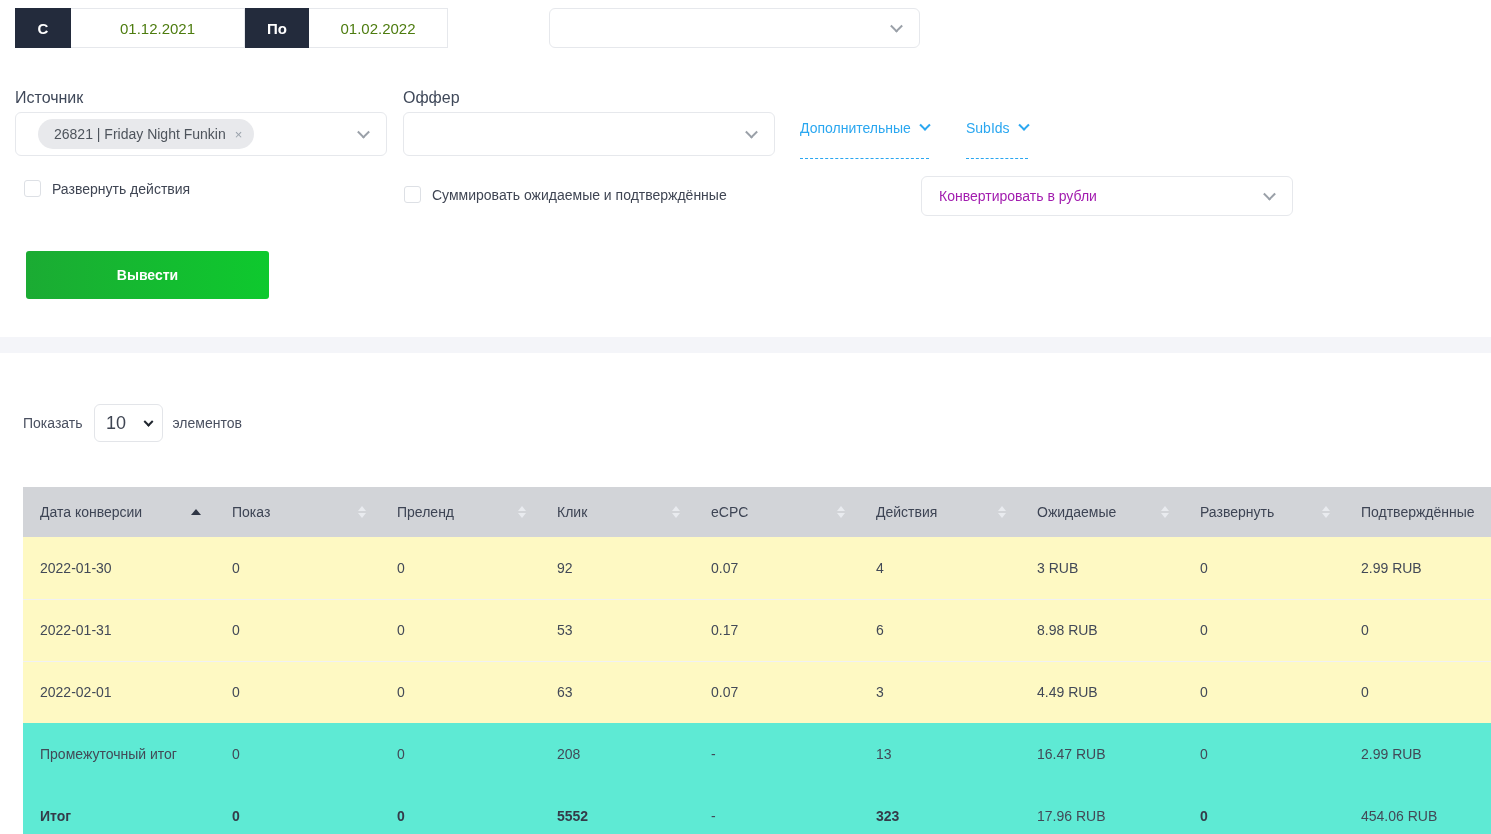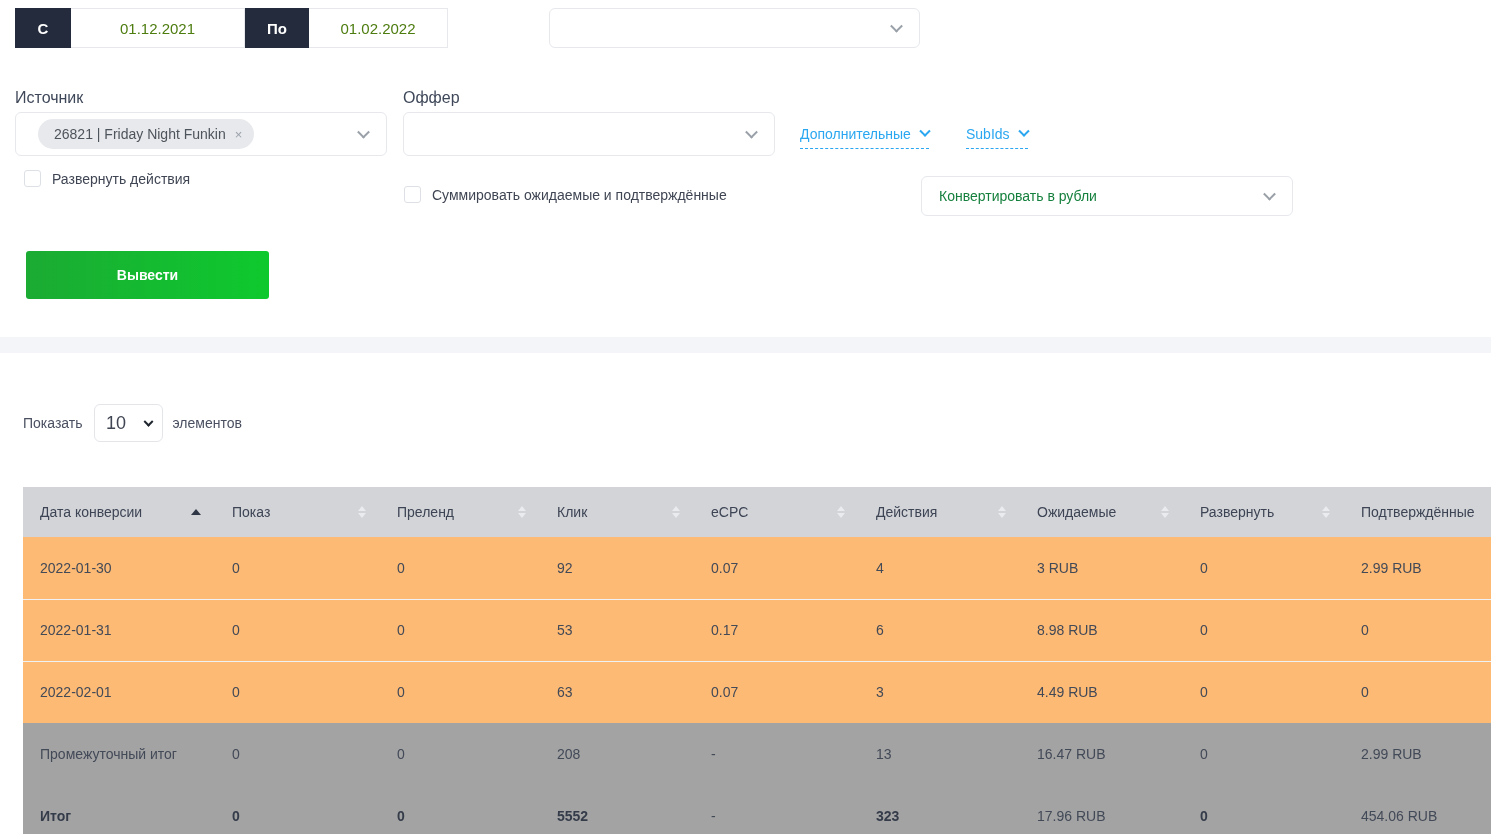--- a/index.html
+++ b/index.html
@@ -11,47 +11,47 @@
   .date-group { position:absolute; top:8px; display:flex; height:40px; }
   .date-group .tag-box { background:#232b3c; color:#fff; font-weight:700; font-size:15px;
        display:flex; align-items:center; justify-content:center; }
   .date-group input { border:1px solid #e6e8ec; border-left:none; background:#fff; height:40px;
        text-align:center; font-size:15px; color:#4d7c0f; font-family:inherit; outline:none; }
   #grp-from { left:15px; } #grp-from .tag-box { width:56px; } #grp-from input { width:174px; }
   #grp-to   { left:245px; } #grp-to .tag-box { width:64px; } #grp-to input { width:139px; }
 
   .select { position:absolute; background:#fff; border:1px solid #e6e8ec; border-radius:6px; }
   .select .value { position:absolute; left:17px; top:50%; transform:translateY(-50%);
-       font-size:14px; color:#15803d; white-space:nowrap; }
+       font-size:14px; color:#a21caf; white-space:nowrap; }
   .chev { position:absolute; right:18px; top:50%; width:9px; height:9px;
        border-right:2px solid #9aa0a8; border-bottom:2px solid #9aa0a8;
        transform:translateY(-70%) rotate(45deg); }
   #period-select { left:549px; top:8px; width:371px; height:40px; }
   #source-select { left:15px;  top:112px; width:372px; height:44px; }
   #offer-select  { left:403px; top:112px; width:372px; height:44px; }
   #currency-select { left:921px; top:176px; width:372px; height:40px; }
 
   .field-label { position:absolute; top:89px; font-size:16px; color:#3f4859; }
   #label-source { left:15px; } #label-offer { left:403px; }
 
   .pill { position:absolute; left:22px; top:50%; transform:translateY(-50%);
        display:flex; align-items:center; height:30px; padding:0 12px 0 16px;
        background:#e8e9ec; border-radius:15px; font-size:14px; color:#4e545c; white-space:nowrap; }
   .pill .x { margin-left:9px; color:#9aa2ab; font-size:13px; cursor:pointer; }
 
-  .dashed-link { position:absolute; top:126px; display:inline-flex; align-items:center; gap:10px;
-       color:#2aa7f0; font-size:14px; padding-bottom:6px; border-bottom:1px dashed #2aa7f0; cursor:pointer; }
+  .dashed-link { position:absolute; top:120px; display:inline-flex; align-items:center; gap:10px;
+       color:#2aa7f0; font-size:14px; padding-bottom:22px; border-bottom:1px dashed #2aa7f0; cursor:pointer; }
   .dashed-link .chev-b { width:8px; height:8px; border-right:2px solid #2aa7f0; border-bottom:2px solid #2aa7f0;
        transform:rotate(45deg) translate(-2px,-2px); }
   #link-extra  { left:800px; } #link-subids { left:966px;text-align:center; }
 
   .cb-row { position:absolute; display:flex; align-items:center; gap:11px; }
   .cb { width:17px; height:17px; background:#fff; border:1px solid #dde0e5; border-radius:3px; cursor:pointer; }
   .cb-row span.lbl { font-size:14px; color:#3f4553; }
-  #cb1 { left:16px; top:170px;padding-left:8px; } #cb2 { left:404px; top:186px;text-align:center; }
+  #cb1 { left:16px; top:180px;padding-left:8px; } #cb2 { left:404px; top:186px;text-align:center; }
 
   #submit { position:absolute; left:15px; top:251px; width:243px; height:48px; border:none;
        border-radius:3px; background:linear-gradient(90deg,#1bab33 0%,#0ec92e 100%);
        color:#fff; font-size:14px; font-weight:600; font-family:inherit; cursor:pointer;margin-left:11px; }
 
   .band { position:absolute; left:0; top:337px; width:1491px; height:16px; background:#f4f5f9; }
 
   
   #controls { position:absolute; left:23px; top:404px; display:flex; align-items:center; height:38px; }
   #controls .txt { font-size:14px; color:#4a5060; }
@@ -64,23 +64,23 @@
        transform:translateY(-68%) rotate(45deg); }
 
   
   .table-wrap { position:absolute; left:23px; top:487px; width:1600px; }
   table { border-collapse:collapse; table-layout:fixed; width:1600px; }
   col.c0{width:192px;} col.c1{width:165px;} col.c2{width:160px;} col.c3{width:154px;}
   col.c4{width:165px;} col.c5{width:161px;} col.c6{width:163px;} col.c7{width:161px;} col.c8{width:279px;}
   thead th { background:#d2d4d8; height:50px; font-weight:400; font-size:14px; color:#3d4454; }
   thead th .hwrap { display:flex; align-items:center; justify-content:space-between;
        padding:0 14px 0 17px; }
-  tbody td { height:62px; font-size:14px; color:#424957; padding:0 10px 0 17px; background:#fdba74; }
+  tbody td { height:62px; font-size:14px; color:#424957; padding:0 10px 0 17px; background:#fef9c3; }
   tr.row-sep td { border-top:1px solid #f0f1f4; }
-  tr.subtotal td, tr.total td { background:#a3a3a3; }
+  tr.subtotal td, tr.total td { background:#5eead4; }
   tr.total td.strong { font-weight:700; color:#343b49; }
 
   .sort-asc { width:0; height:0; border-left:5px solid transparent; border-right:5px solid transparent;
        border-bottom:6px solid #2f3645; }
   .sort-both { display:inline-flex; flex-direction:column; gap:2px; }
   .sort-both i { display:block; width:0; height:0; border-left:4px solid transparent; border-right:4px solid transparent; }
   .sort-both i.up { border-bottom:5px solid #e9ebef; }
   .sort-both i.dn { border-top:5px solid #e9ebef; }
 </style>
 </head>

